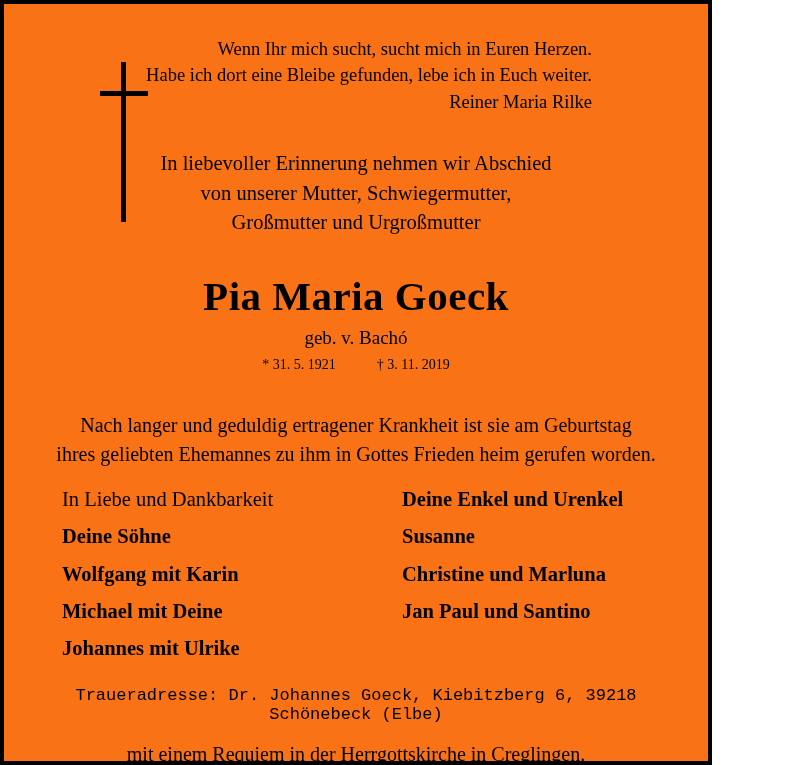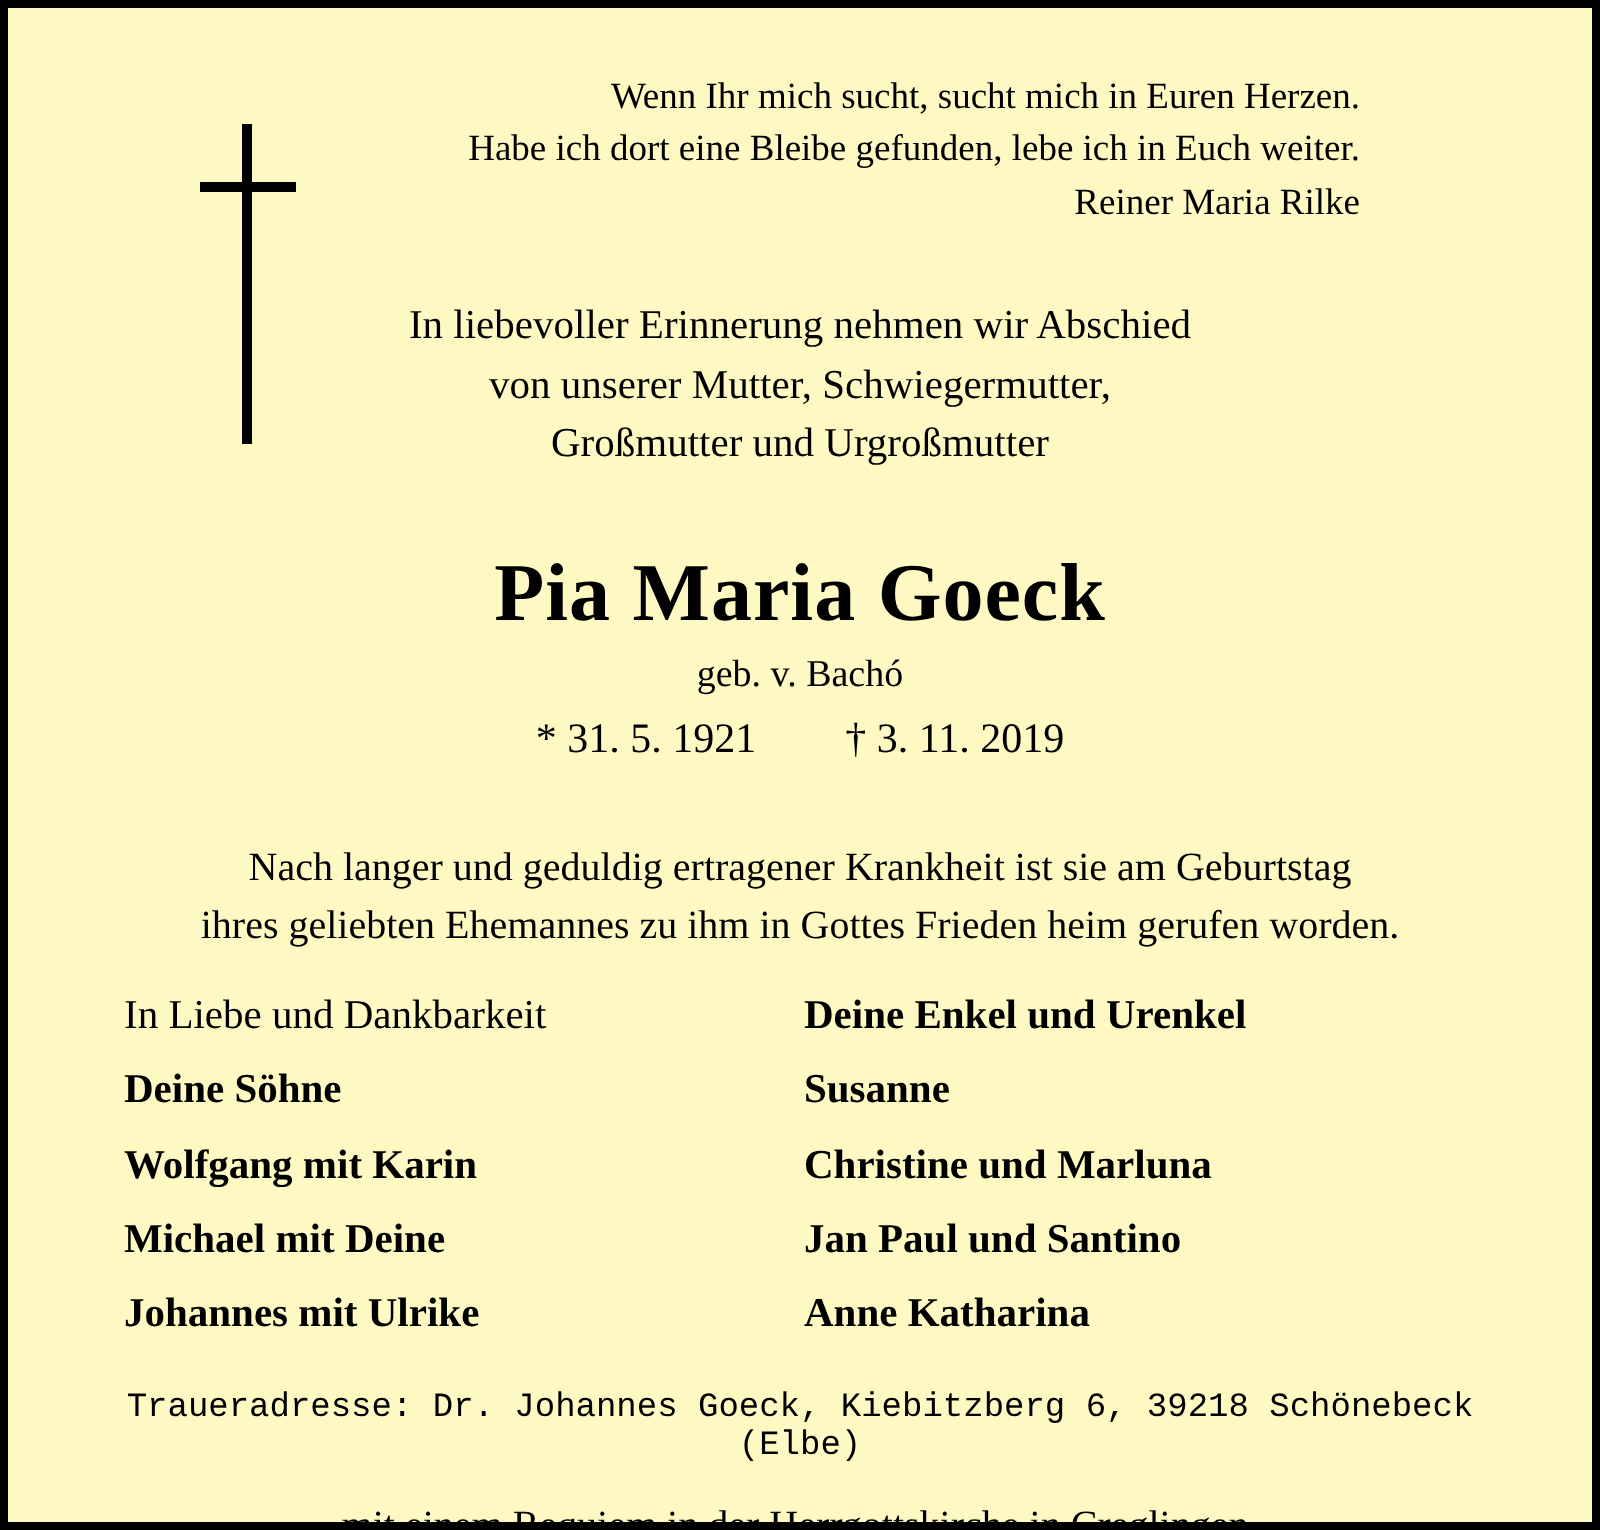--- a/index.html
+++ b/index.html
@@ -10,24 +10,24 @@
   body {
     width: 800px;
     height: 765px;
     font-family: "Liberation Serif", serif;
     color: #000000;
     overflow: hidden;
   }
   .obituary {
     position: relative;
     box-sizing: border-box;
-    width: 800px;
+    width: 712px;
     height: 765px;
     border: 4px solid #000000;
-    background: #fef9c3;
+    background: #f97316;
     padding: 26px 30px 10px 30px;
   }
   .cross {
     position: absolute;
     left: 96px;
     top: 58px;
     width: 48px;
     height: 160px;
   }
   .cross .vbar {
@@ -73,21 +73,21 @@
     margin-top: 36px;
     line-height: 1.1;
   }
   .born-name {
     text-align: center;
     font-size: 19px;
     margin-top: 8px;
   }
   .dates {
     text-align: center;
-    font-size: 21px;
+    font-size: 14px;
     margin-top: 8px;
   }
   .dates .sep {
     display: inline-block;
     width: 34px;
   }
   .passage {
     text-align: center;
     font-size: 20px;
     line-height: 1.45;
@@ -165,21 +165,20 @@
     <div class="cell bold">Deine Söhne</div>
     <div class="cell bold">Susanne</div>
 
     <div class="cell bold">Wolfgang mit Karin</div>
     <div class="cell bold">Christine und Marluna</div>
 
     <div class="cell bold">Michael mit Deine</div>
     <div class="cell bold">Jan Paul und Santino</div>
 
     <div class="cell bold">Johannes mit Ulrike</div>
-    <div class="cell bold">Anne Katharina</div>
   </div>
 
   <div class="address">Traueradresse: Dr. Johannes Goeck, Kiebitzberg 6, 39218 Schönebeck (Elbe)</div>
 
   <div class="ceremony">
     <div>mit einem Requiem in der Herrgottskirche in Creglingen.</div>
 
   </div>
 
 </div>

